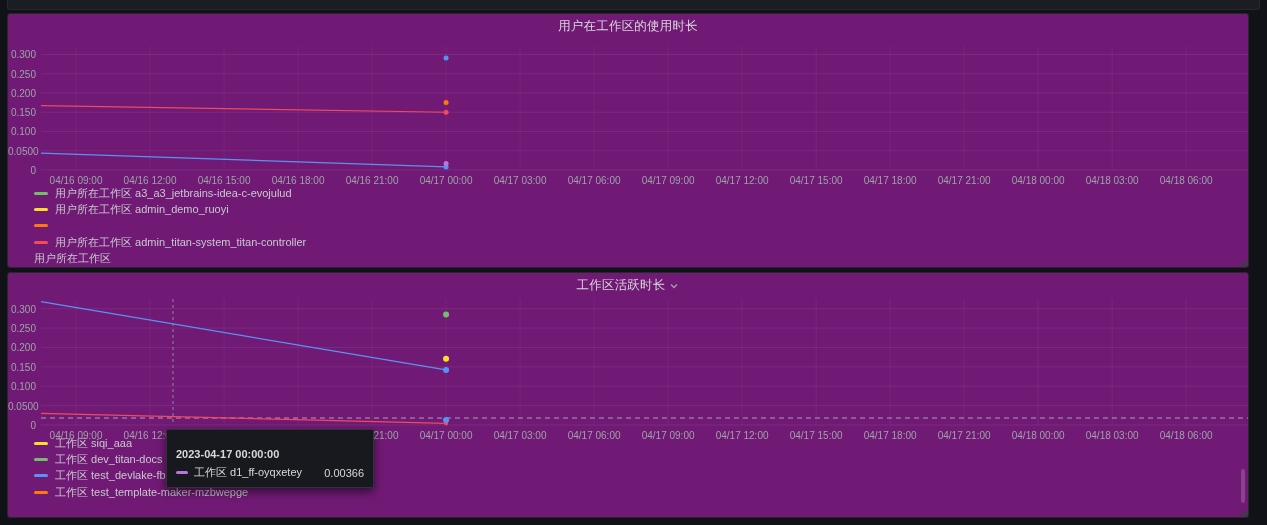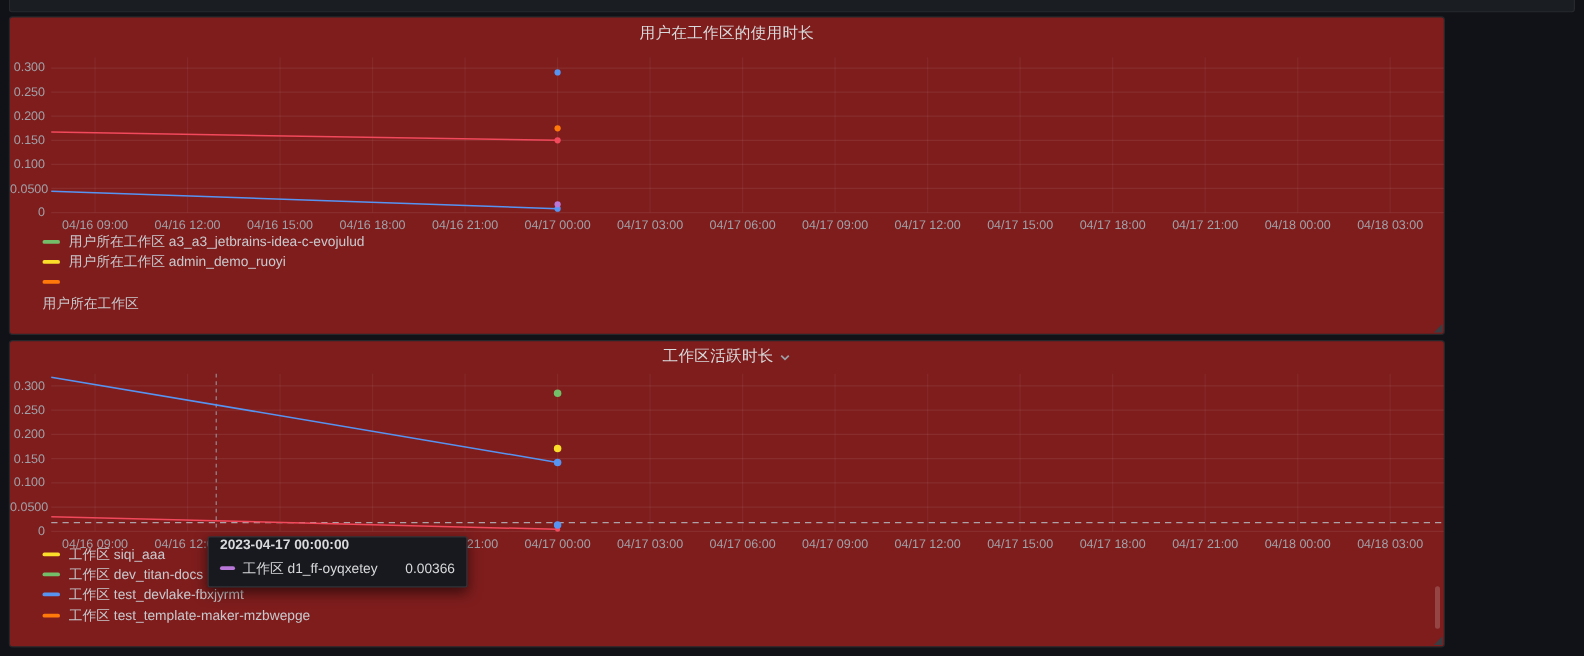--- a/index.html
+++ b/index.html
@@ -10,22 +10,22 @@
     font-family:"Liberation Sans","DejaVu Sans",sans-serif;
     position:relative;
   }
   .page { position:absolute; inset:0; }
   .strip {
     position:absolute; left:7px; top:0; width:1253px; height:10px;
     background:#1a1d22; border:1px solid #26282d; border-top:none;
     border-radius:0 0 3px 3px;
   }
   .panel {
-    position:absolute; left:7px; width:1149px;
-    background:#7f1d1d; border:1px solid #25272b; border-radius:3px;
+    position:absolute; left:7px; width:1242px;
+    background:#701a75; border:1px solid #25272b; border-radius:3px;
     overflow:hidden;
   }
   .panel-header {
     position:absolute; top:0; left:0; right:0; height:24px;
     display:flex; align-items:center; justify-content:center; gap:4px;
     cursor:pointer;
   }
   .panel-title {
     margin:0; font-size:12.5px; font-weight:500; color:#d8d9da; letter-spacing:.2px;
   }
@@ -39,21 +39,21 @@
     font-size:10px; color:#9fa2a8; line-height:11px;
   }
   .legend { position:absolute; left:26px; right:10px; }
   .lrow { display:flex; align-items:center; height:16.4px; gap:7px; cursor:pointer; }
   .lsw { width:14px; height:3px; border-radius:2px; flex:0 0 auto; }
   .ltx { font-size:11px; color:#c8c9cd; white-space:nowrap; }
   .tooltip {
     position:absolute; left:158px; top:156px; width:208px;
     background:#17191e; border:1px solid #303338; border-radius:2px;
     box-shadow:0 4px 10px rgba(0,0,0,.55);
-    padding:0 9px 7px; z-index:6; font-size:11px; color:#d8d9da;
+    padding:18px 9px 7px; z-index:6; font-size:11px; color:#d8d9da;
   }
   .tt-time { font-weight:700; margin-bottom:5px; }
   .tt-row { display:flex; align-items:center; gap:6px; }
   .tt-swatch { width:12px; height:3px; border-radius:2px; display:inline-block; }
   .tt-val { margin-left:auto; }
   .legend-scrollbar {
     position:absolute; right:3px; width:4px; border-radius:2px;
     background:rgba(255,255,255,.18); z-index:4;
   }
   .resize-corner {
@@ -79,20 +79,24 @@
         <div class="lrow">
           <span class="lsw" style="background: rgb(115, 191, 105);"></span>
           <span class="ltx">用户所在工作区 a3_a3_jetbrains-idea-c-evojulud</span>
         </div>
         <div class="lrow">
           <span class="lsw" style="background: rgb(250, 222, 42);"></span>
           <span class="ltx">用户所在工作区 admin_demo_ruoyi</span>
         </div>
         <div class="lrow">
           <span class="lsw" style="background: rgb(255, 120, 10);"></span>
+        </div>
+        <div class="lrow">
+          <span class="lsw" style="background: rgb(242, 73, 92);"></span>
+          <span class="ltx">用户所在工作区 admin_titan-system_titan-controller</span>
         </div>
         <div class="lrow">
           <span class="ltx">用户所在工作区</span>
         </div>
       </div>
     <div class="resize-corner"></div>
   <svg class="chart-svg" viewBox="0 0 1215 124" style="left:33px;top:32px;width:1215px;height:124px;">
         <line x1="35.03147208121827" x2="35.03147208121827" y1="0" y2="124" stroke="rgba(255,255,255,0.05)" stroke-width="1"></line>
         <line x1="109.04162436548222" x2="109.04162436548222" y1="0" y2="124" stroke="rgba(255,255,255,0.05)" stroke-width="1"></line>
         <line x1="183.0517766497462" x2="183.0517766497462" y1="0" y2="124" stroke="rgba(255,255,255,0.05)" stroke-width="1"></line>

